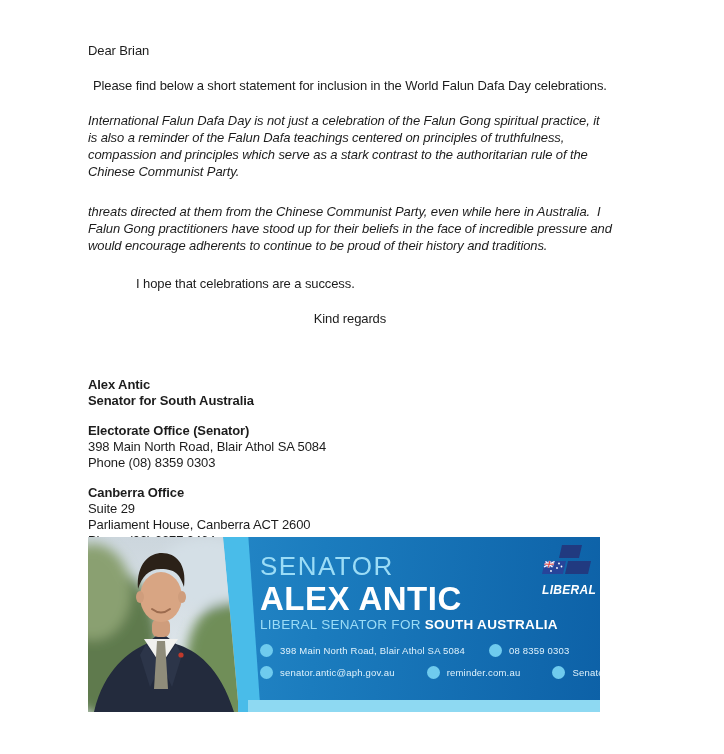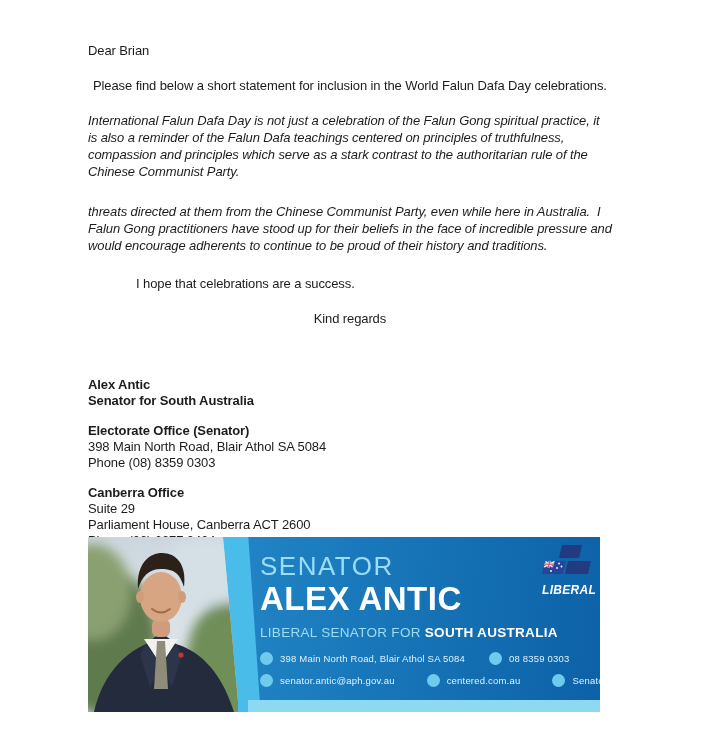--- a/index.html
+++ b/index.html
@@ -81,21 +81,20 @@
     line-height: 30px;
   }
   .banner-name {
     font-size: 33px;
     font-weight: bold;
     letter-spacing: 0.5px;
     color: #ffffff;
     line-height: 36px;
   }
   .banner-subtitle {
-    margin-top: 8px;
     font-size: 13.5px;
     letter-spacing: 0.3px;
     line-height: 16px;
   }
   .banner-subtitle .sub-light { color: #9bdcf6; }
   .banner-subtitle .sub-bold { color: #ffffff; font-weight: bold; }
   .contact-row {
     display: flex;
     align-items: center;
     gap: 24px;
@@ -240,21 +239,21 @@
         </span>
       </div>
 
       <div class="contact-row second">
         <span class="contact-item">
           <span class="contact-dot"></span>
           <span>senator.antic@aph.gov.au</span>
         </span>
         <span class="contact-item">
           <span class="contact-dot"></span>
-          <span>centered.com.au</span>
+          <span>reminder.com.au</span>
         </span>
         <span class="contact-item">
           <span class="contact-dot"></span>
           <span>SenatorAntic</span>
         </span>
       </div>
     </div>
 
     <div class="banner-logo">
       <svg width="52" height="34" viewBox="0 0 52 34" xmlns="http://www.w3.org/2000/svg">

